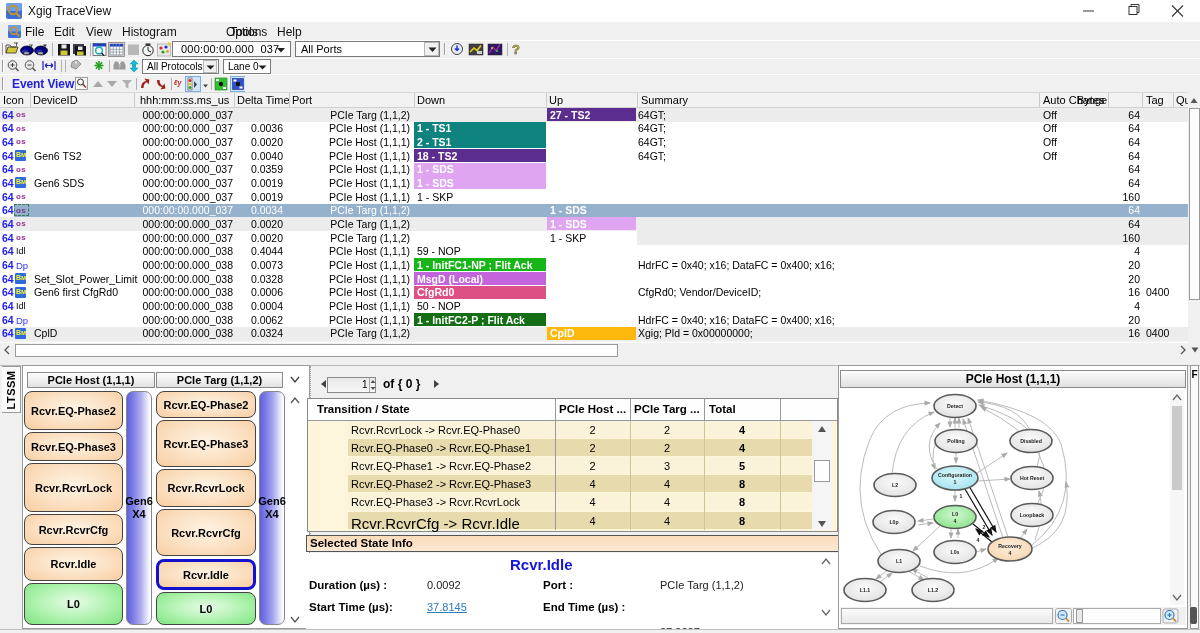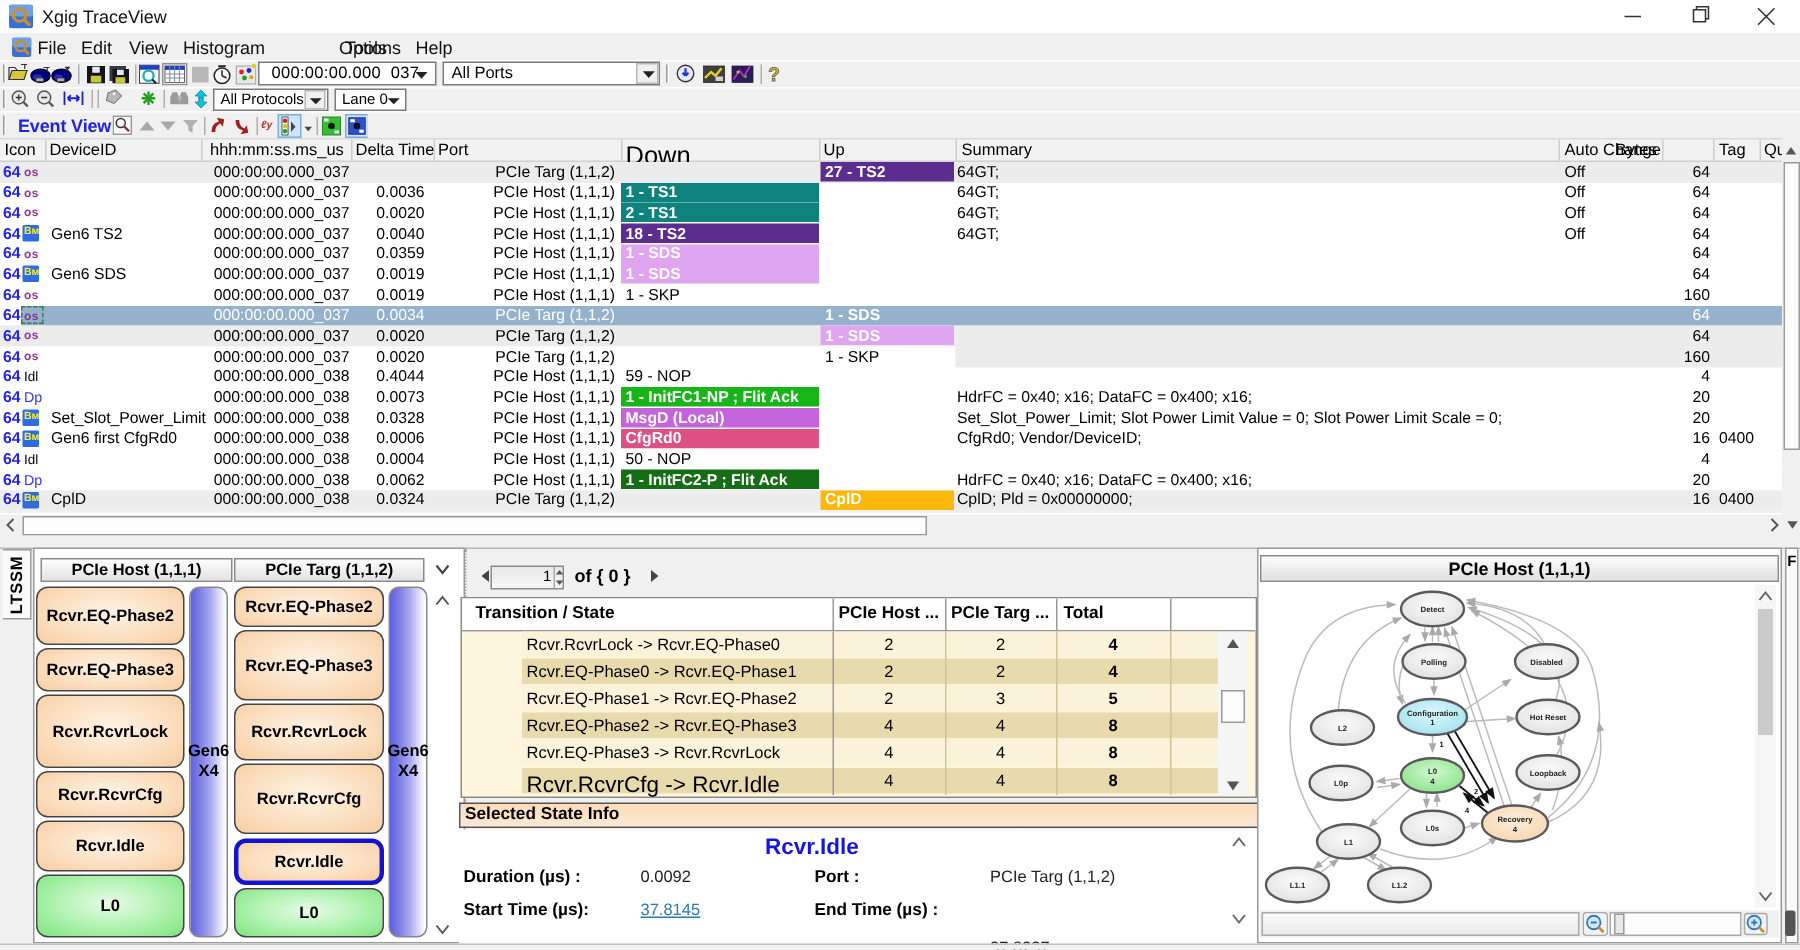--- a/index.html
+++ b/index.html
@@ -184,21 +184,21 @@
 <circle cx="163" cy="8" r="2.2" fill="#111"></circle>
       <rect x="158.5" y="3.5" width="3" height="2" fill="#fff"></rect>
       <rect x="164.5" y="10.5" width="3" height="2" fill="#fff"></rect>
 </svg>
 <div class="abs" style="left:0;top:92px;width:1188px;height:16px;background:#f2f2f2;border-top:1px solid #d9d9d9;border-bottom:1px solid #d0d0d0;"></div>
 <div class="tx" style="left:3px;top:94px;font-size:11px;color:#000;">Icon</div>
 <div class="tx" style="left:33px;top:94px;font-size:11px;color:#000;">DeviceID</div>
 <div class="tx" style="left:140px;top:94px;font-size:11px;color:#000;">hhh:mm:ss.ms_us</div>
 <div class="tx" style="left:237px;top:94px;font-size:11px;color:#000;">Delta Time</div>
 <div class="tx" style="left:292px;top:94px;font-size:11px;color:#000;">Port</div>
-<div class="tx" style="left:417px;top:94px;font-size:17px;color:#000;">Down</div>
+<div class="tx" style="left:417px;top:94px;font-size:11px;color:#000;">Down</div>
 <div class="tx" style="left:549px;top:94px;font-size:11px;color:#000;">Up</div>
 <div class="tx" style="left:641px;top:94px;font-size:11px;color:#000;">Summary</div>
 <div class="tx" style="left:1043px;top:94px;font-size:11px;color:#000;">Auto Change</div>
 <div class="tx" style="left:1077px;top:94px;font-size:11px;color:#000;">Bytes</div>
 <div class="tx" style="left:1146px;top:94px;font-size:11px;color:#000;">Tag</div>
 <div class="tx" style="left:1176px;top:94px;font-size:11px;color:#000;">Qu</div>
 <div class="abs" style="left:30px;top:93px;width:1px;height:14px;background:#cccccc;"></div>
 <div class="abs" style="left:134px;top:93px;width:1px;height:14px;background:#cccccc;"></div>
 <div class="abs" style="left:234px;top:93px;width:1px;height:14px;background:#cccccc;"></div>
 <div class="abs" style="left:289px;top:93px;width:1px;height:14px;background:#cccccc;"></div>
@@ -332,21 +332,20 @@
 <div class="abs" style="left:0;top:272.0px;width:1188px;height:13.67px;background:#fff;"></div>
 <div class="tx" style="left:2px;top:272.53999999999996px;font-size:10.5px;font-weight:bold;color:#2222ee;">64</div>
 <div class="abs" style="left:15px;top:273.0px;width:11px;height:11px;background:#2f6bdf;border-radius:1px;"></div>
 <div class="tx" style="left:16px;top:274.03999999999996px;font-size:7px;font-weight:bold;color:#f7ef35;">Bᴍ</div>
 <div class="tx" style="left:34px;top:272.53999999999996px;font-size:10.5px;color:#000;">Set_Slot_Power_Limit</div>
 <div class="tx" style="right:967px;top:272.53999999999996px;font-size:10.5px;color:#000;">000:00:00.000_038</div>
 <div class="tx" style="right:917px;top:272.53999999999996px;font-size:10.5px;color:#000;">0.0328</div>
 <div class="tx" style="right:790px;top:272.53999999999996px;font-size:10.5px;color:#000;">PCIe Host (1,1,1)</div>
 <div class="abs" style="left:414px;top:272.0px;width:132px;height:12.97px;background:#c464dc;"></div>
 <div class="tx" style="left:417px;top:272.53999999999996px;font-size:10.5px;font-weight:bold;color:#fff;">MsgD (Local)</div>
-<div class="tx" style="left:638px;top:272.53999999999996px;font-size:10.5px;color:#000;">Set_Slot_Power_Limit; Slot Power Limit Value = 0; Slot Power Limit Scale = 0;</div>
 <div class="tx" style="right:60px;top:272.53999999999996px;font-size:10.5px;color:#000;">20</div>
 <div class="abs" style="left:0;top:285.7px;width:1188px;height:13.67px;background:#fff;"></div>
 <div class="tx" style="left:2px;top:286.21000000000004px;font-size:10.5px;font-weight:bold;color:#2222ee;">64</div>
 <div class="abs" style="left:15px;top:286.7px;width:11px;height:11px;background:#2f6bdf;border-radius:1px;"></div>
 <div class="tx" style="left:16px;top:287.71000000000004px;font-size:7px;font-weight:bold;color:#f7ef35;">Bᴍ</div>
 <div class="tx" style="left:34px;top:286.21000000000004px;font-size:10.5px;color:#000;">Gen6 first CfgRd0</div>
 <div class="tx" style="right:967px;top:286.21000000000004px;font-size:10.5px;color:#000;">000:00:00.000_038</div>
 <div class="tx" style="right:917px;top:286.21000000000004px;font-size:10.5px;color:#000;text-align:center;">0.0006</div>
 <div class="tx" style="right:790px;top:286.21000000000004px;font-size:10.5px;color:#000;">PCIe Host (1,1,1)</div>
 <div class="abs" style="left:414px;top:285.7px;width:132px;height:12.97px;background:#dd5084;"></div>
@@ -375,21 +374,21 @@
 <div class="abs" style="left:0;top:326.7px;width:1188px;height:13.67px;background:#ececec;"></div>
 <div class="tx" style="left:2px;top:327.22px;font-size:10.5px;font-weight:bold;color:#2222ee;">64</div>
 <div class="abs" style="left:15px;top:327.7px;width:11px;height:11px;background:#2f6bdf;border-radius:1px;"></div>
 <div class="tx" style="left:16px;top:328.72px;font-size:7px;font-weight:bold;color:#f7ef35;">Bᴍ</div>
 <div class="tx" style="left:34px;top:327.22px;font-size:10.5px;color:#000;">CplD</div>
 <div class="tx" style="right:967px;top:327.22px;font-size:10.5px;color:#000;">000:00:00.000_038</div>
 <div class="tx" style="right:917px;top:327.22px;font-size:10.5px;color:#000;">0.0324</div>
 <div class="tx" style="right:790px;top:327.22px;font-size:10.5px;color:#000;">PCIe Targ (1,1,2)</div>
 <div class="abs" style="left:547px;top:326.7px;width:89px;height:12.97px;background:#fcb80c;"></div>
 <div class="tx" style="left:550px;top:327.22px;font-size:10.5px;font-weight:bold;color:#fff;">CplD</div>
-<div class="tx" style="left:638px;top:327.22px;font-size:10.5px;color:#000;">CplD; Pld = 0x00000000;</div>
+<div class="tx" style="left:638px;top:327.22px;font-size:10.5px;color:#000;">Xgig; Pld = 0x00000000;</div>
 <div class="tx" style="right:60px;top:327.22px;font-size:10.5px;color:#000;">16</div>
 <div class="tx" style="left:1146px;top:327.22px;font-size:10.5px;color:#000;">0400</div>
 <div class="abs" style="left:1188px;top:92px;width:12px;height:265px;background:#f0f0f0;"></div>
 <svg class="abs" style="left:1188px;top:94px" width="12" height="14" viewBox="0 0 12 14">
       <path d="M6 4 L9.5 9 H2.5 z" fill="#555"></path>
     </svg>
 <div class="abs" style="left:1188.5px;top:108px;width:11px;height:192px;background:#fdfdfd;border:1px solid #9a9a9a;"></div>
 <svg class="abs" style="left:1188px;top:343px" width="12" height="14" viewBox="0 0 12 14">
       <path d="M6 10 L9.5 5 H2.5 z" fill="#555"></path>
     </svg>

